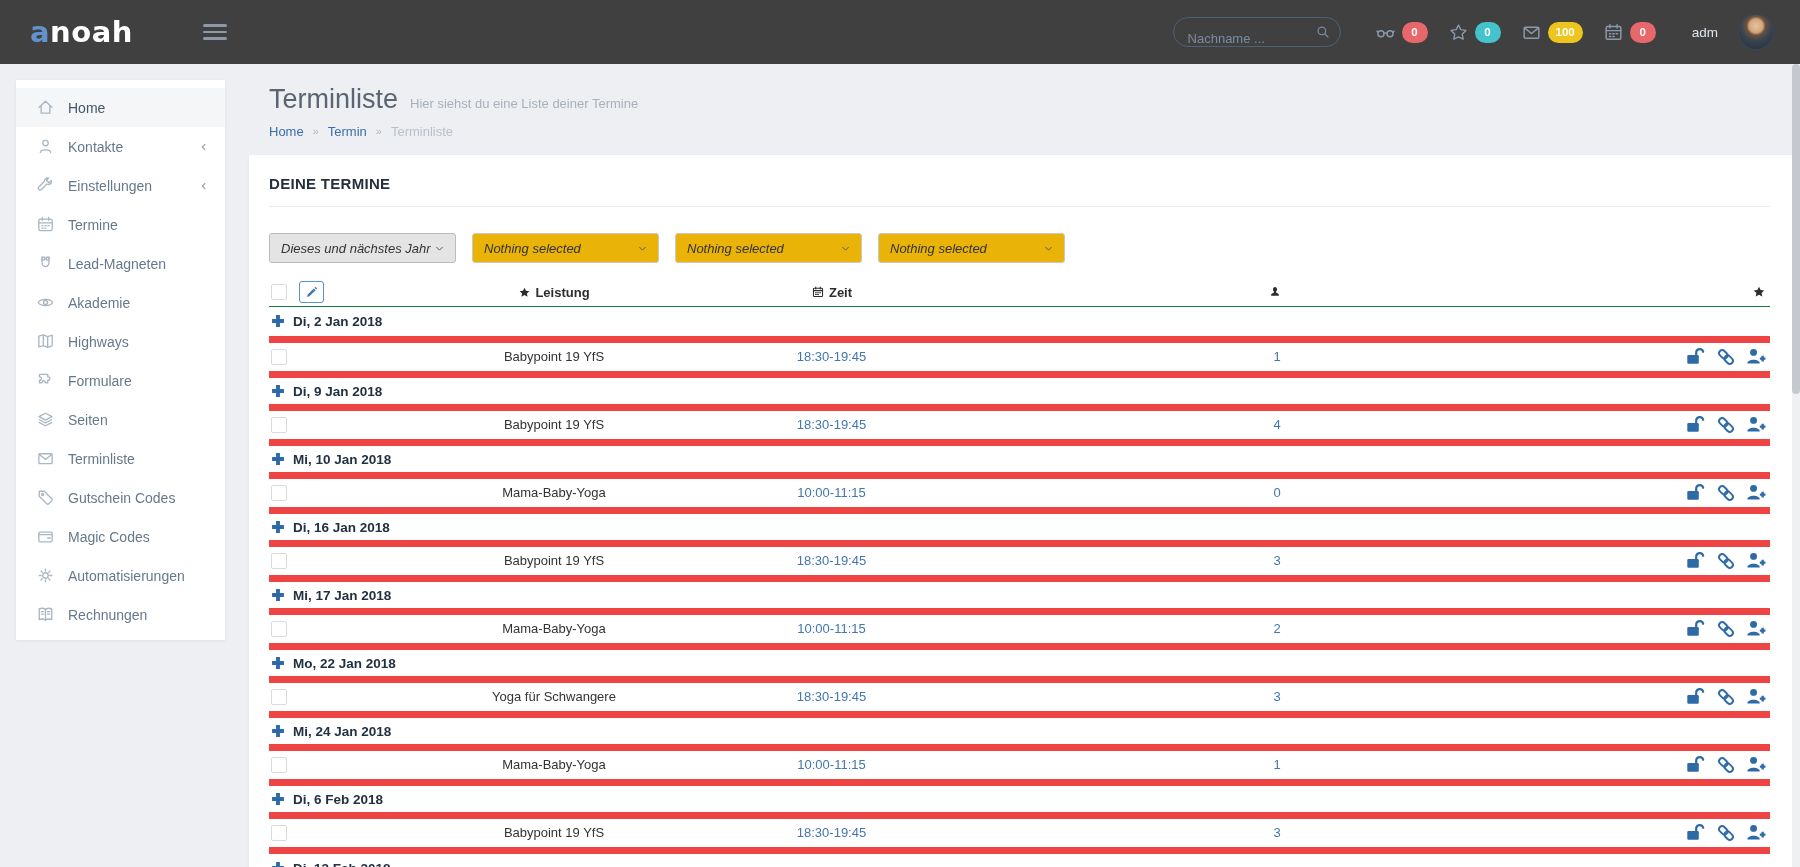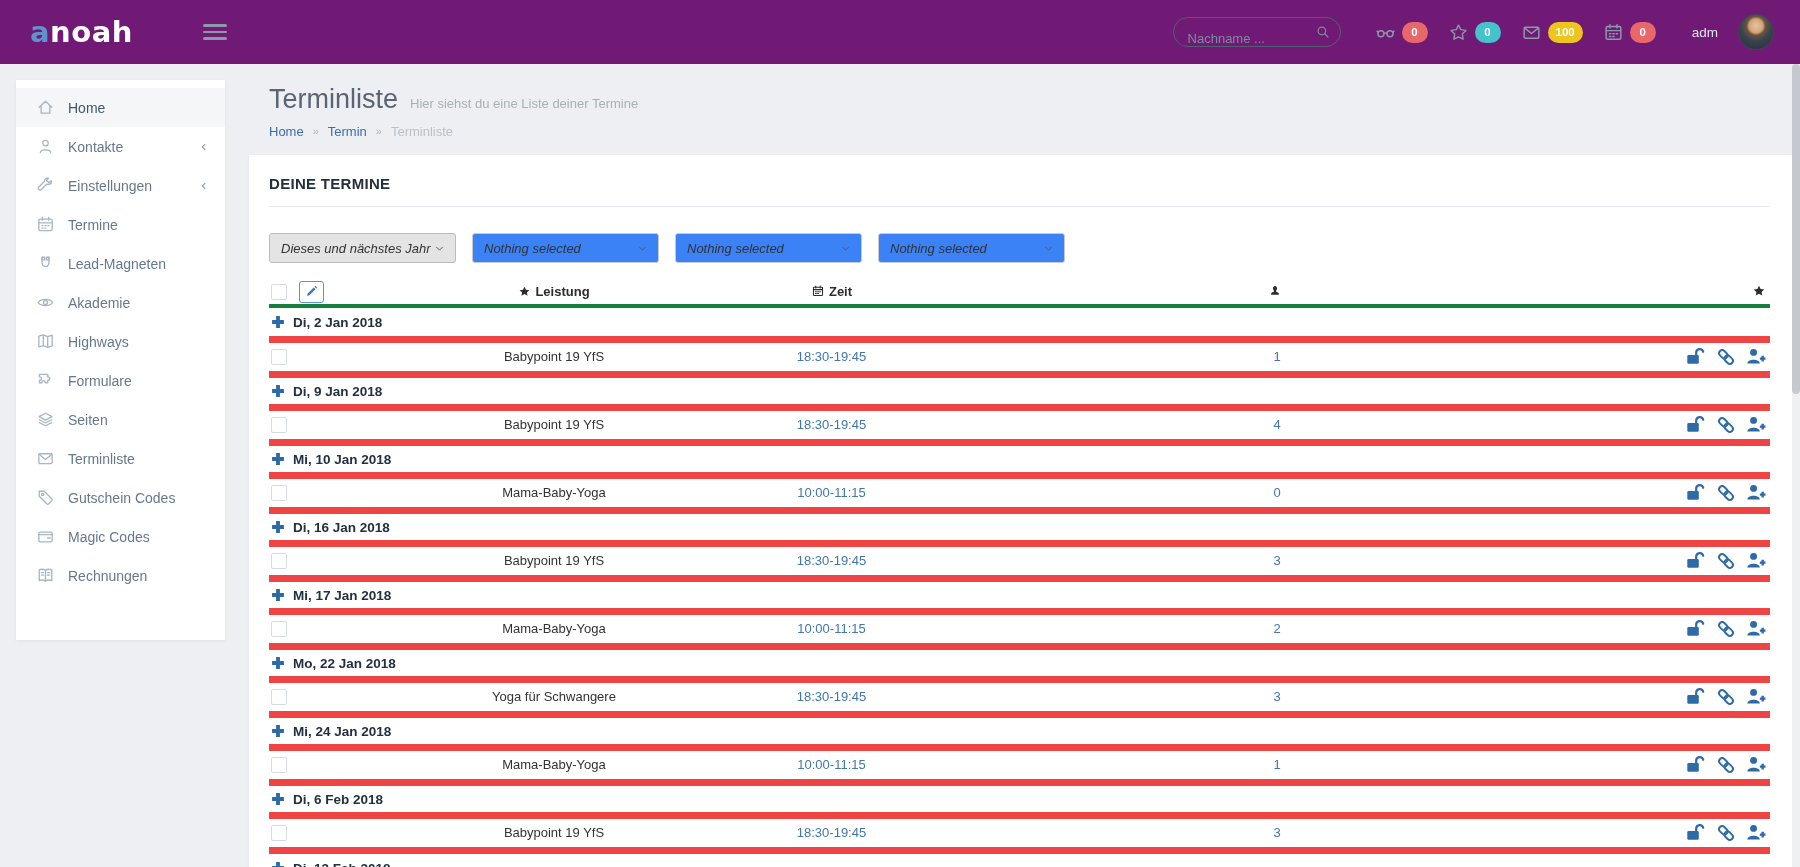--- a/index.html
+++ b/index.html
@@ -2,21 +2,21 @@
 <html><head>
 <meta charset="utf-8">
 <style>
   * { margin:0; padding:0; box-sizing:border-box; }
   html,body { width:1800px; height:867px; overflow:hidden; }
   body { font-family:"Liberation Sans", sans-serif; background:#edeff3; font-size:13px; color:#333; }
   .icon, .tb-icon, .hdr-icon, .chev, .chev-down, .plus-icon, .action-icon, .search-icon { display:inline-flex; align-items:center; justify-content:center; }
   .i13{width:13px;height:13px}.i14{width:14px;height:14px}.i20{width:20px;height:20px}.i21{width:21px;height:21px}.i23{width:23px;height:23px}
 
   
-  .topbar { position:fixed; top:0; left:0; width:1800px; height:64px; background:#701a75; display:flex; align-items:center; z-index:10; }
+  .topbar { position:fixed; top:0; left:0; width:1800px; height:64px; background:#404040; display:flex; align-items:center; z-index:10; }
   .logo { margin-left:30px; font-family:"DejaVu Sans", sans-serif; font-size:29px; font-weight:bold; color:#fff; letter-spacing:.5px; cursor:pointer; line-height:1; }
   .logo .logo-a { color:#6292cc; }
   .hamburger { margin-left:70px; width:24px; cursor:pointer; }
   .hamburger span { display:block; height:2.5px; background:#8c99a9; border-radius:2px; margin:4px 0; }
   .topbar-right { margin-left:auto; display:flex; align-items:center; gap:20px; padding-right:26px; }
   .search-wrap { position:relative; margin-right:14px; }
   .search-input { width:168px; height:30px; border-radius:16px; border:1px solid #4f6075; background:transparent; color:#cfd8e2; padding:12px 32px 0 14px; font:13px "Liberation Sans", sans-serif; outline:none; }
   .search-input::placeholder { color:#7c8ca0; }
   .search-icon { position:absolute; right:10px; top:7px; width:16px; height:16px; color:#7c8ca0; }
   .tb-group { display:flex; align-items:center; gap:6px; }
@@ -41,26 +41,26 @@
   h1 { font-size:27px; font-weight:normal; color:#5a6472; line-height:30px; }
   .subtitle { font-size:13px; color:#a9b0ba; }
   .breadcrumb { margin-top:9px; font-size:13px; display:flex; align-items:center; gap:9px; height:16px; }
   .bc-link { color:#3b6ea9; cursor:pointer; }
   .bc-sep { color:#aeb6bf; font-size:11px; }
   .bc-current { color:#b9c1ca; }
 
   .panel { margin-top:16px; background:#fff; padding:20px 24px 0 20px; min-height:712px; box-shadow:0 1px 3px rgba(40,50,60,.06); }
   .panel-heading { font-size:15px; font-weight:bold; color:#25303c; letter-spacing:.3px; padding-bottom:14px; border-bottom:1px solid #e9ecef; }
   .filters { display:flex; gap:16px; margin-top:26px;font-style:italic; }
-  .filter { height:30px; border:1px solid #c9c9c9; border-radius:3px; background:#3b82f6; display:flex; align-items:center; justify-content:space-between; padding:0 9px 0 11px; font-size:13px; color:#333; cursor:pointer; width:187px; }
+  .filter { height:30px; border:1px solid #c9c9c9; border-radius:3px; background:#eab308; display:flex; align-items:center; justify-content:space-between; padding:0 9px 0 11px; font-size:13px; color:#333; cursor:pointer; width:187px; }
   .filter.hl { background:#e4e4e4; border-color:#bcbcbc; }
   .filter .chev-down { color:#555; width:13px; height:13px; }
 
   table { border-collapse:collapse; width:1501px; margin-top:16px; table-layout:fixed; }
-  thead tr { height:27px; border-bottom:4px solid #15803d; }
+  thead tr { height:27px; border-bottom:1px solid #15803d; }
   th { font-size:13px; color:#2d2d2d; font-weight:bold; vertical-align:middle; }
   .cell-center { text-align:center; }
   .th-right { text-align:right; padding-right:4px; }
   tbody tr { border-top:7px solid #ef4444; }
   tbody tr:first-child { border-top:none; }
   tr.group-row { height:33px; }
   tr.appt-row { height:35px; }
   .group-cell { font-weight:bold; color:#223140; font-size:13.5px; padding-left:1px; }
   .plus-icon { color:#2d69a8; width:16px; height:16px; vertical-align:-3px; margin-right:7px; cursor:pointer; }
   .link { color:#4176ae; cursor:pointer; }
@@ -262,20 +262,30 @@
           <rect x="3" y="5.4" width="14" height="10.2" rx="1.4"></rect>
           <path d="M3 8.1h14M12.3 11.6h2.6"></path>
         </svg>
       </span>
     <span class="lbl">Magic Codes</span>
 
   </div>
   <div class="side-item">
     <span class="icon">
         <svg width="100%" height="100%" viewBox="0 0 20 20" fill="none" stroke="currentColor" stroke-width="1.4" stroke-linecap="round" stroke-linejoin="round">
+          <circle cx="10" cy="10" r="2.9"></circle>
+          <path d="M10 3.4v2M10 14.6v2M3.4 10h2M14.6 10h2M5.3 5.3l1.4 1.4M13.3 13.3l1.4 1.4M14.7 5.3l-1.4 1.4M6.7 13.3l-1.4 1.4"></path>
+        </svg>
+      </span>
+    <span class="lbl">Automatisierungen</span>
+
+  </div>
+  <div class="side-item">
+    <span class="icon">
+        <svg width="100%" height="100%" viewBox="0 0 20 20" fill="none" stroke="currentColor" stroke-width="1.4" stroke-linecap="round" stroke-linejoin="round">
           <path d="M10 4.6C8.2 3.3 5.2 3.3 3.4 4.1v11.3c1.8-.8 4.8-.8 6.6.5 1.8-1.3 4.8-1.3 6.6-.5V4.1C14.8 3.3 11.8 3.3 10 4.6z"></path>
           <path d="M10 4.6v11.3M5.6 7h2.4M5.6 9.6h2.4M12 7h2.4M12 9.6h2.4"></path>
         </svg>
       </span>
     <span class="lbl">Rechnungen</span>
 
   </div>
   </aside>
 
 <main class="main">

